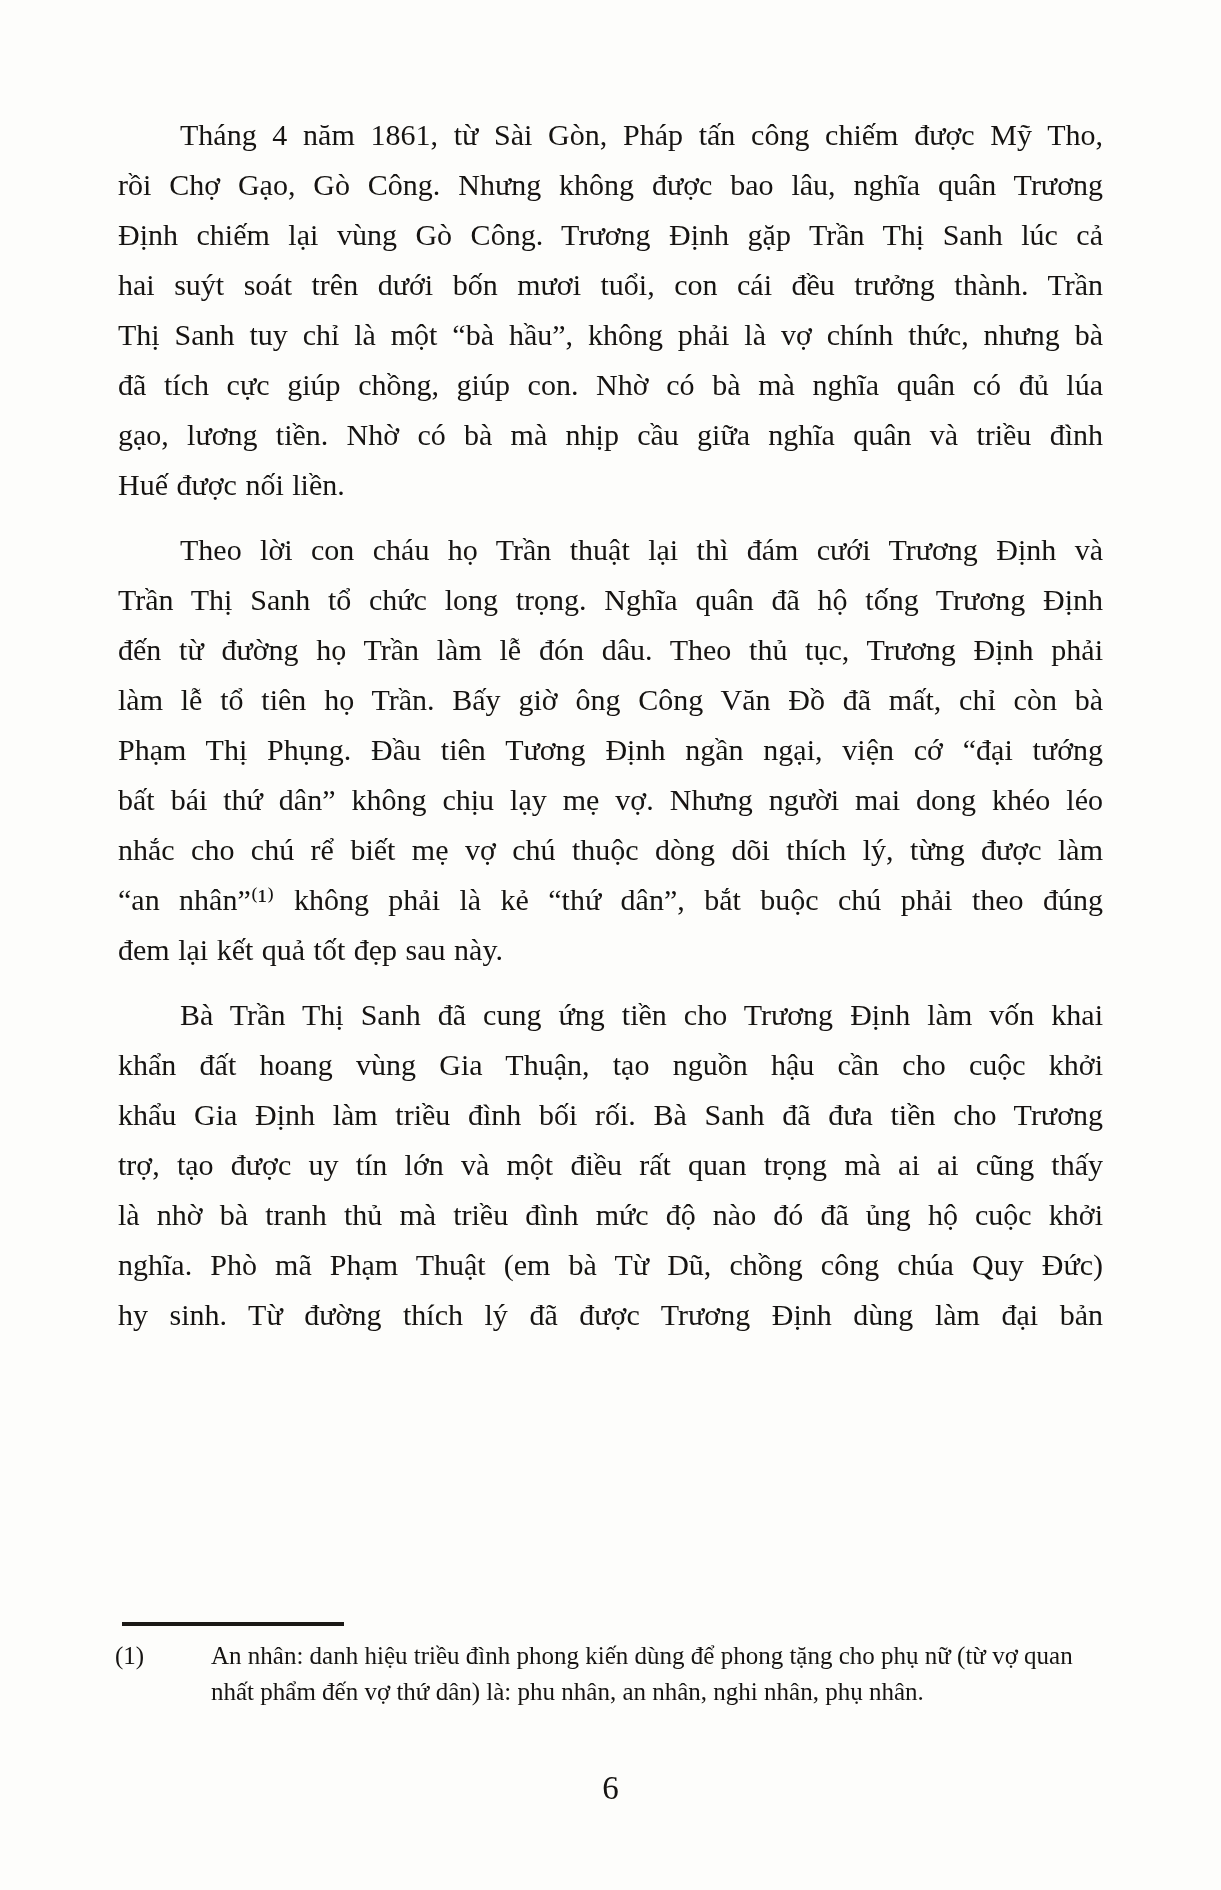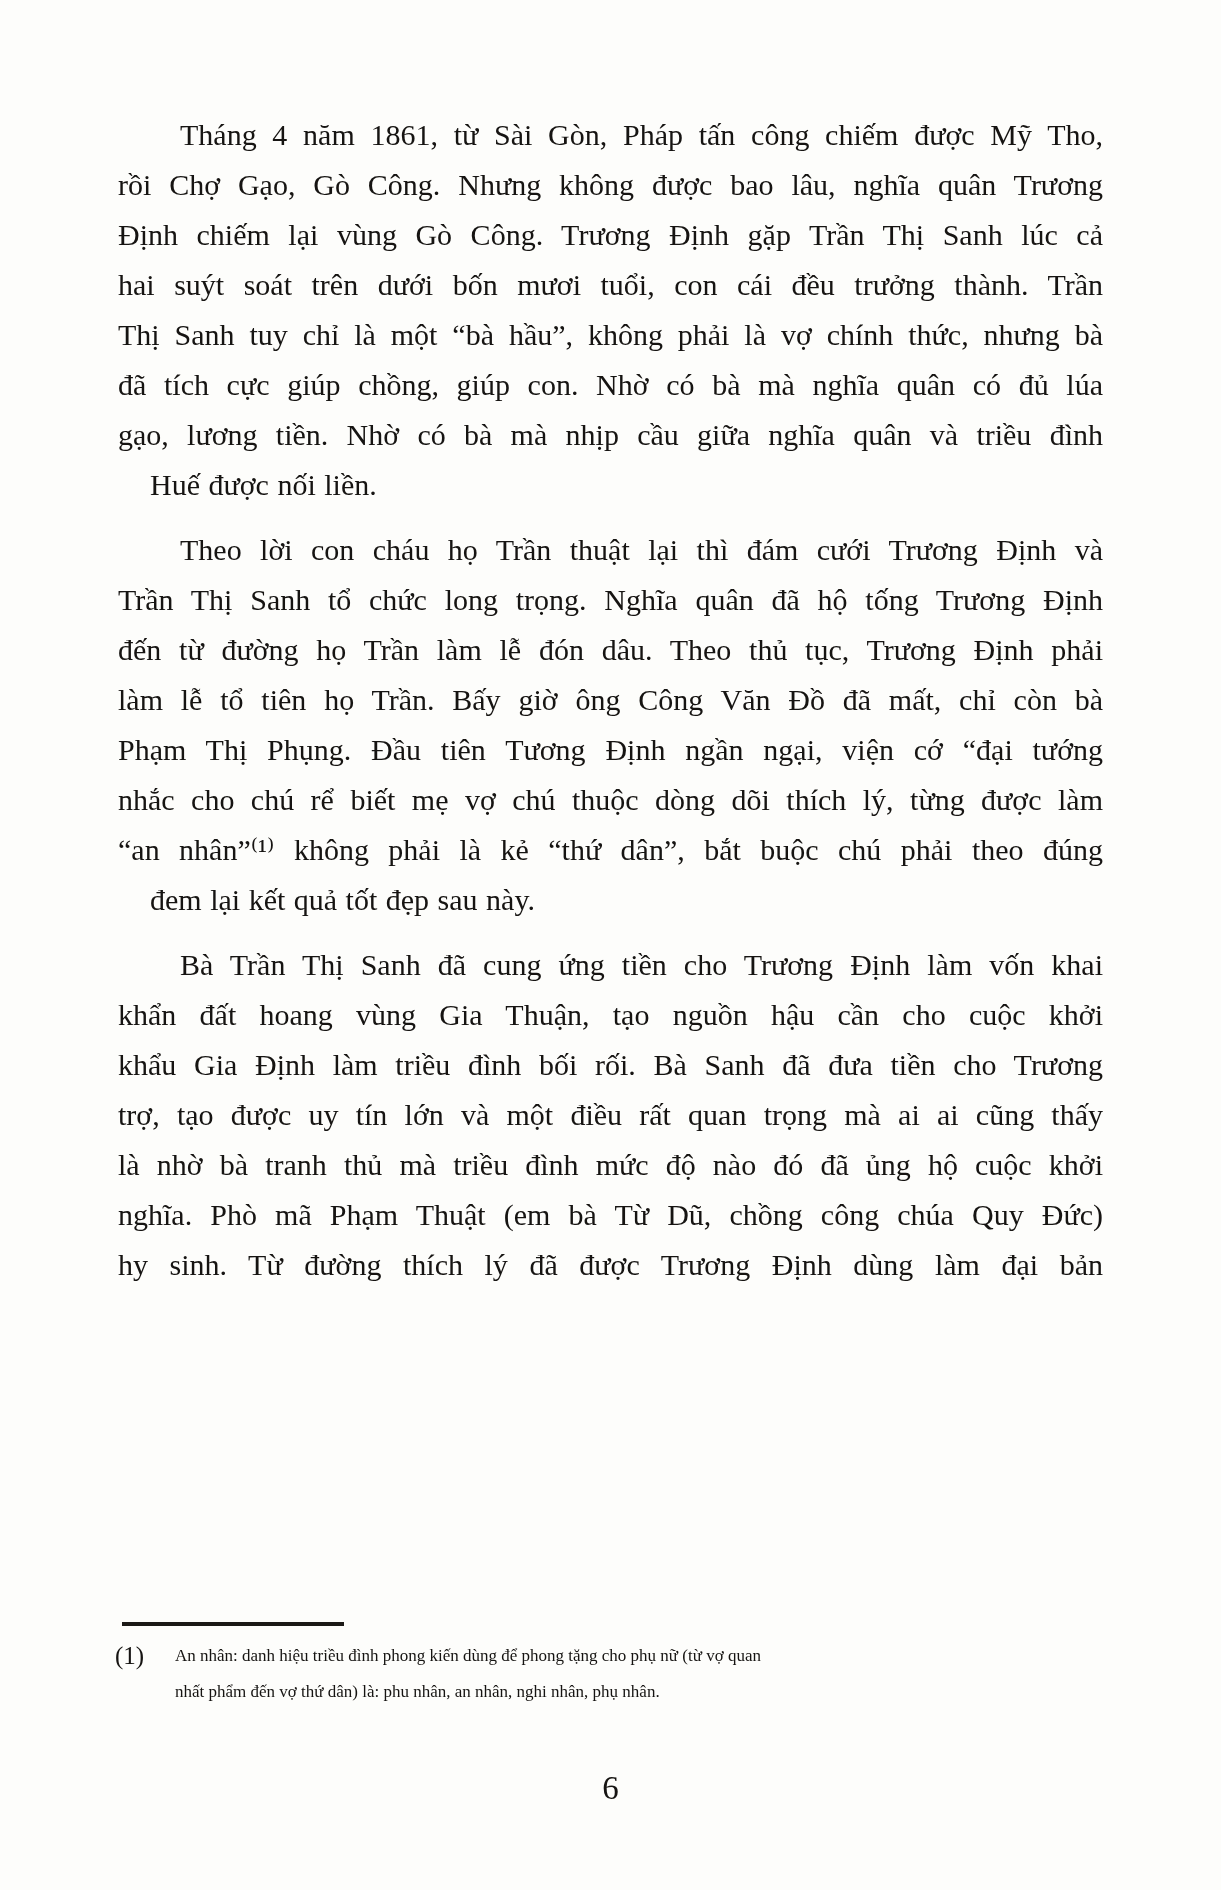--- a/index.html
+++ b/index.html
@@ -25,21 +25,20 @@
     height: 50px;
     overflow: hidden;
     text-align: justify;
     text-align-last: justify;
     -moz-text-align-last: justify;
     word-spacing: 1px;
   }
   .line.indent { padding-left: 62px; }
   .line.endpara {
     text-align-last: left;
-    margin-left: 32px;
     -moz-text-align-last: left;
   }
   .fn-rule {
     position: absolute;
     left: 122px;
     top: 1622px;
     width: 222px;
     height: 4px;
     background: #1b1916;
   }
@@ -51,23 +50,24 @@
     display: flex;
     align-items: flex-start;
   }
   .fn-marker {
     flex: 0 0 60px;
     font-size: 25px;
     line-height: 36px;
   }
   .fn-text { flex: 1 1 auto; }
   .fn-line {
-    font-size: 17px;
+    font-size: 25px;
     line-height: 36px;
     white-space: nowrap;
+    margin-left: 36px;
   }
   .page-number {
     position: absolute;
     left: 0;
     top: 1768px;
     width: 100%;
     text-align: center;
     font-size: 33px;
     line-height: 40px;
   }
@@ -89,20 +89,21 @@
       <div class="line">gạo, lương tiền. Nhờ có bà mà nhịp cầu giữa nghĩa quân và triều đình</div>
       <div class="line endpara">Huế được nối liền.</div>
     </section>
 
     <section class="para">
       <div class="line indent">Theo lời con cháu họ Trần thuật lại thì đám cưới Trương Định và</div>
       <div class="line">Trần Thị Sanh tổ chức long trọng. Nghĩa quân đã hộ tống Trương Định</div>
       <div class="line">đến từ đường họ Trần làm lễ đón dâu. Theo thủ tục, Trương Định phải</div>
       <div class="line">làm lễ tổ tiên họ Trần. Bấy giờ ông Công Văn Đồ đã mất, chỉ còn bà</div>
       <div class="line">Phạm Thị Phụng. Đầu tiên Tương Định ngần ngại, viện cớ “đại tướng</div>
+      <div class="line">bất bái thứ dân” không chịu lạy mẹ vợ. Nhưng người mai dong khéo léo</div>
       <div class="line">nhắc cho chú rể biết mẹ vợ chú thuộc dòng dõi thích lý, từng được làm</div>
       <div class="line">“an nhân”⁽¹⁾ không phải là kẻ “thứ dân”, bắt buộc chú phải theo đúng</div>
       <div class="line endpara">đem lại kết quả tốt đẹp sau này.</div>
     </section>
 
     <section class="para">
       <div class="line indent">Bà Trần Thị Sanh đã cung ứng tiền cho Trương Định làm vốn khai</div>
       <div class="line">khẩn đất hoang vùng Gia Thuận, tạo nguồn hậu cần cho cuộc khởi</div>
       <div class="line">khẩu Gia Định làm triều đình bối rối. Bà Sanh đã đưa tiền cho Trương</div>
       <div class="line">trợ, tạo được uy tín lớn và một điều rất quan trọng mà ai ai cũng thấy</div>

